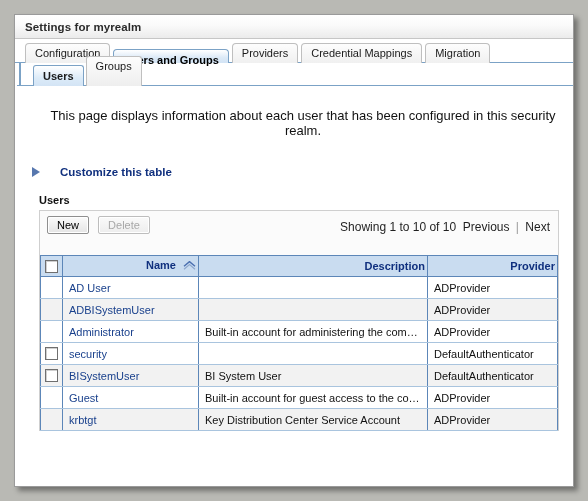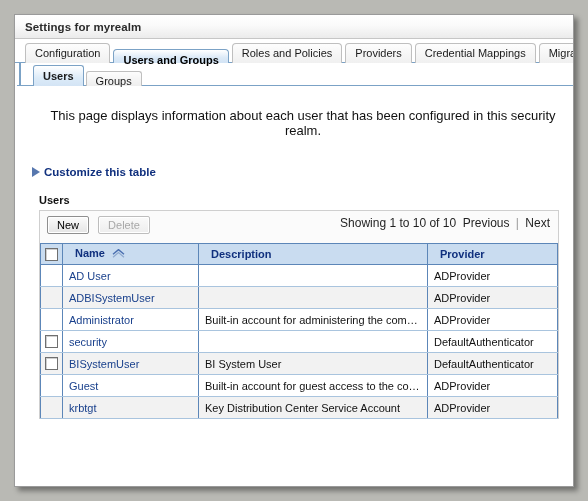--- a/index.html
+++ b/index.html
@@ -107,21 +107,21 @@
   .subtabstrip::after {
     content: "";
     position: absolute;
     left: -4px; right: 0; bottom: 0;
     height: 1px;
     background: #7ba2c6;
   }
   .subtab {
     position: relative;
     z-index: 2;
-    height: 15px;
+    height: 30px;
     line-height: 18px;
     padding: 0 9px;
     font-size: 11px;
     color: #1a1a1a;
     background: linear-gradient(to bottom, #fdfdfd 0%, #eeeeee 100%);
     border: 1px solid #bfbfbf;
     border-bottom: none;
     border-radius: 3px 3px 0 0;
     white-space: nowrap;
     cursor: pointer;
@@ -160,43 +160,44 @@
     width: 0; height: 0;
     border-left: 8px solid #3a5fa0;
     border-top: 5px solid transparent;
     border-bottom: 5px solid transparent;
     opacity: 0.85;
   }
   .customize .label {
     color: #10307e;
     font-weight: bold;
     font-size: 11.5px;
+    margin-left: 16px;
   }
 
   .section-title {
     margin: 16px 0 4px 8px;
     font-weight: bold;
     font-size: 11px;
     color: #111;
   }
 
   
   .panel {
     margin-left: 8px;
     margin-right: 2px;
     border: 1px solid #cfcfcf;
     border-bottom: none;
     background: #fbfbfb;
     box-sizing: border-box;
   }
   .toolbar {
     display: flex;
-    align-items: flex-start;
+    align-items: flex-end;
     justify-content: space-between;
-    padding: 5px 6px 9px 7px;
+    padding: 5px 6px 21px 7px;
     background: #fbfbfb;
   }
   .btn {
     font-family: "Liberation Sans", sans-serif;
     font-size: 11px;
     padding: 2px 9px;
     background: linear-gradient(to bottom, #fbfbfb 0%, #e4e4e4 100%);
     border: 1px solid #8f8f8f;
     border-radius: 2px;
     color: #000;
@@ -229,23 +230,23 @@
   table.grid {
     width: 100%;
     border-collapse: collapse;
     table-layout: fixed;
     font-size: 11px;
   }
   table.grid th {
     background: #c9dcf0;
     color: #10307e;
     font-weight: bold;
-    text-align: left;
+    text-align: right;
     height: 20px;
-    padding: 0 12px;
+    padding: 0 2px;
     border: 1px solid #5c86b8;
     border-top: 1px solid #5c86b8;
     white-space: nowrap;
     cursor: pointer;
   }
   table.grid th.chk, table.grid td.chk {
     width: 22px;
     padding: 0;
     text-align: center;
   }
@@ -293,21 +294,20 @@
 
 <div id="window">
 
   <div id="titlebar">
     <span class="title">Settings for myrealm</span>
   </div>
 
   <div class="tabstrip" id="primary-tabs">
       <div class="tab">Configuration</div>
       <div class="tab active">Users and Groups</div>
-      <div class="tab">Roles and Policies</div>
       <div class="tab">Providers</div>
       <div class="tab">Credential Mappings</div>
       <div class="tab">Migration</div>
     </div>
 
   <div class="subtabstrip" id="secondary-tabs">
       <div class="subtab active">Users</div>
       <div class="subtab">Groups</div>
     </div>
 

